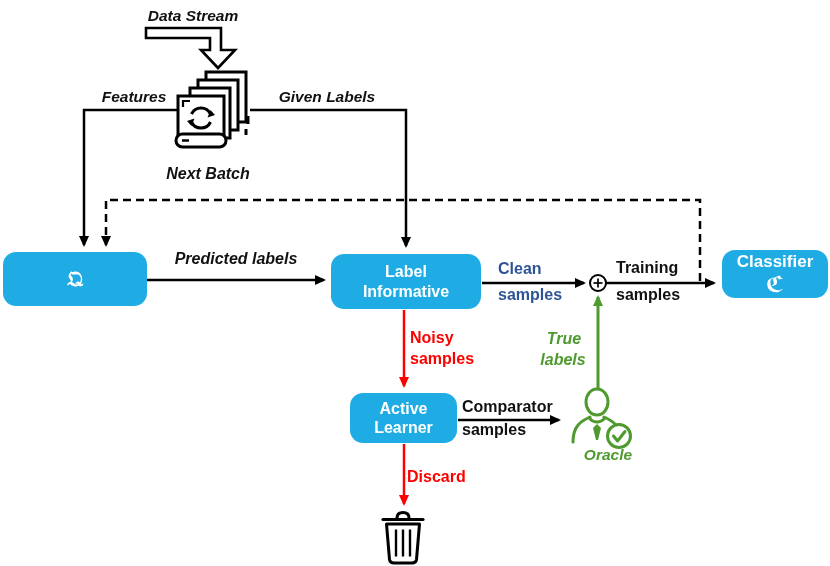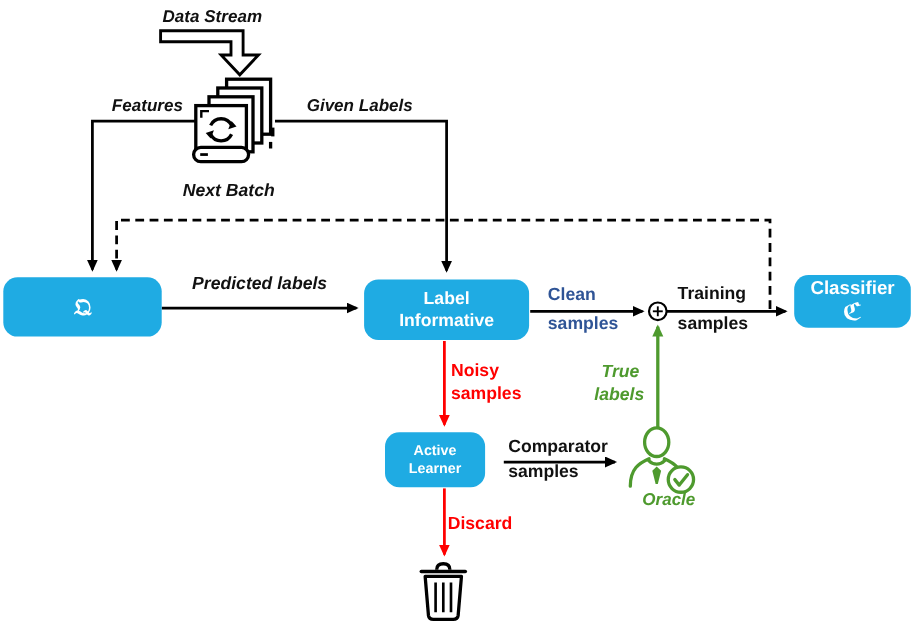--- a/index.html
+++ b/index.html
@@ -123,21 +123,21 @@
   <div class="node" style="left:331px;top:254px;width:150px;height:55px;font-size:16px;">
     <span>Label</span>
     <span>Informative</span>
   </div>
 
   <div class="node" style="left:722px;top:250px;width:106px;height:48px;font-size:17px;">
     <span>Classifier</span>
     <span class="sym" style="font-size:22px;">ℭ</span>
   </div>
 
-  <div class="node" style="left:350px;top:393px;width:91px;height:50px;font-size:13px;">
+  <div class="node" style="left:350px;top:393px;width:107px;height:50px;font-size:16px;">
     <span>Active</span>
     <span>Learner</span>
   </div>
 
   <div class="lbl ctr" style="left:193px;top:7px;">Data Stream</div>
   <div class="lbl ctr sz16" style="left:208px;top:165px;">Next Batch</div>
   <div class="lbl ctr" style="left:134px;top:88px;">Features</div>
   <div class="lbl ctr" style="left:327px;top:88px;">Given Labels</div>
   <div class="lbl ctr sz16" style="left:236px;top:250px;">Predicted labels</div>
 

